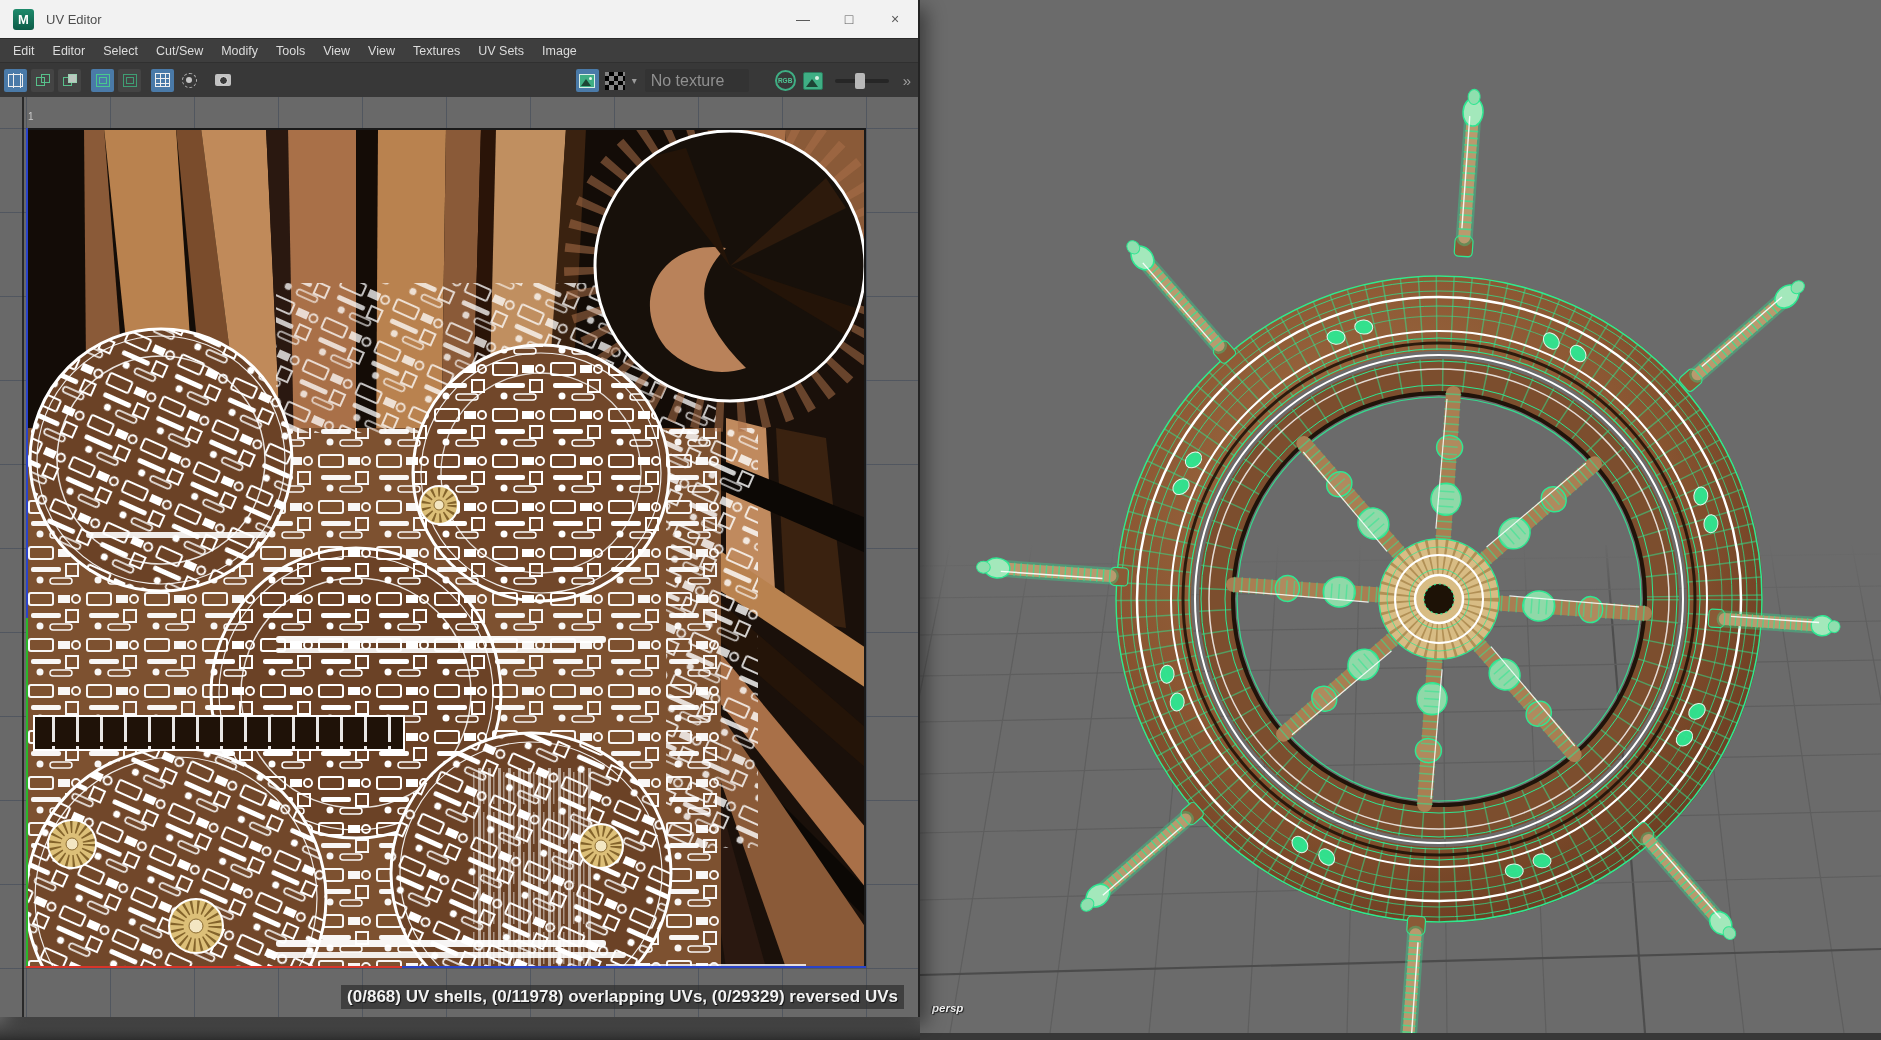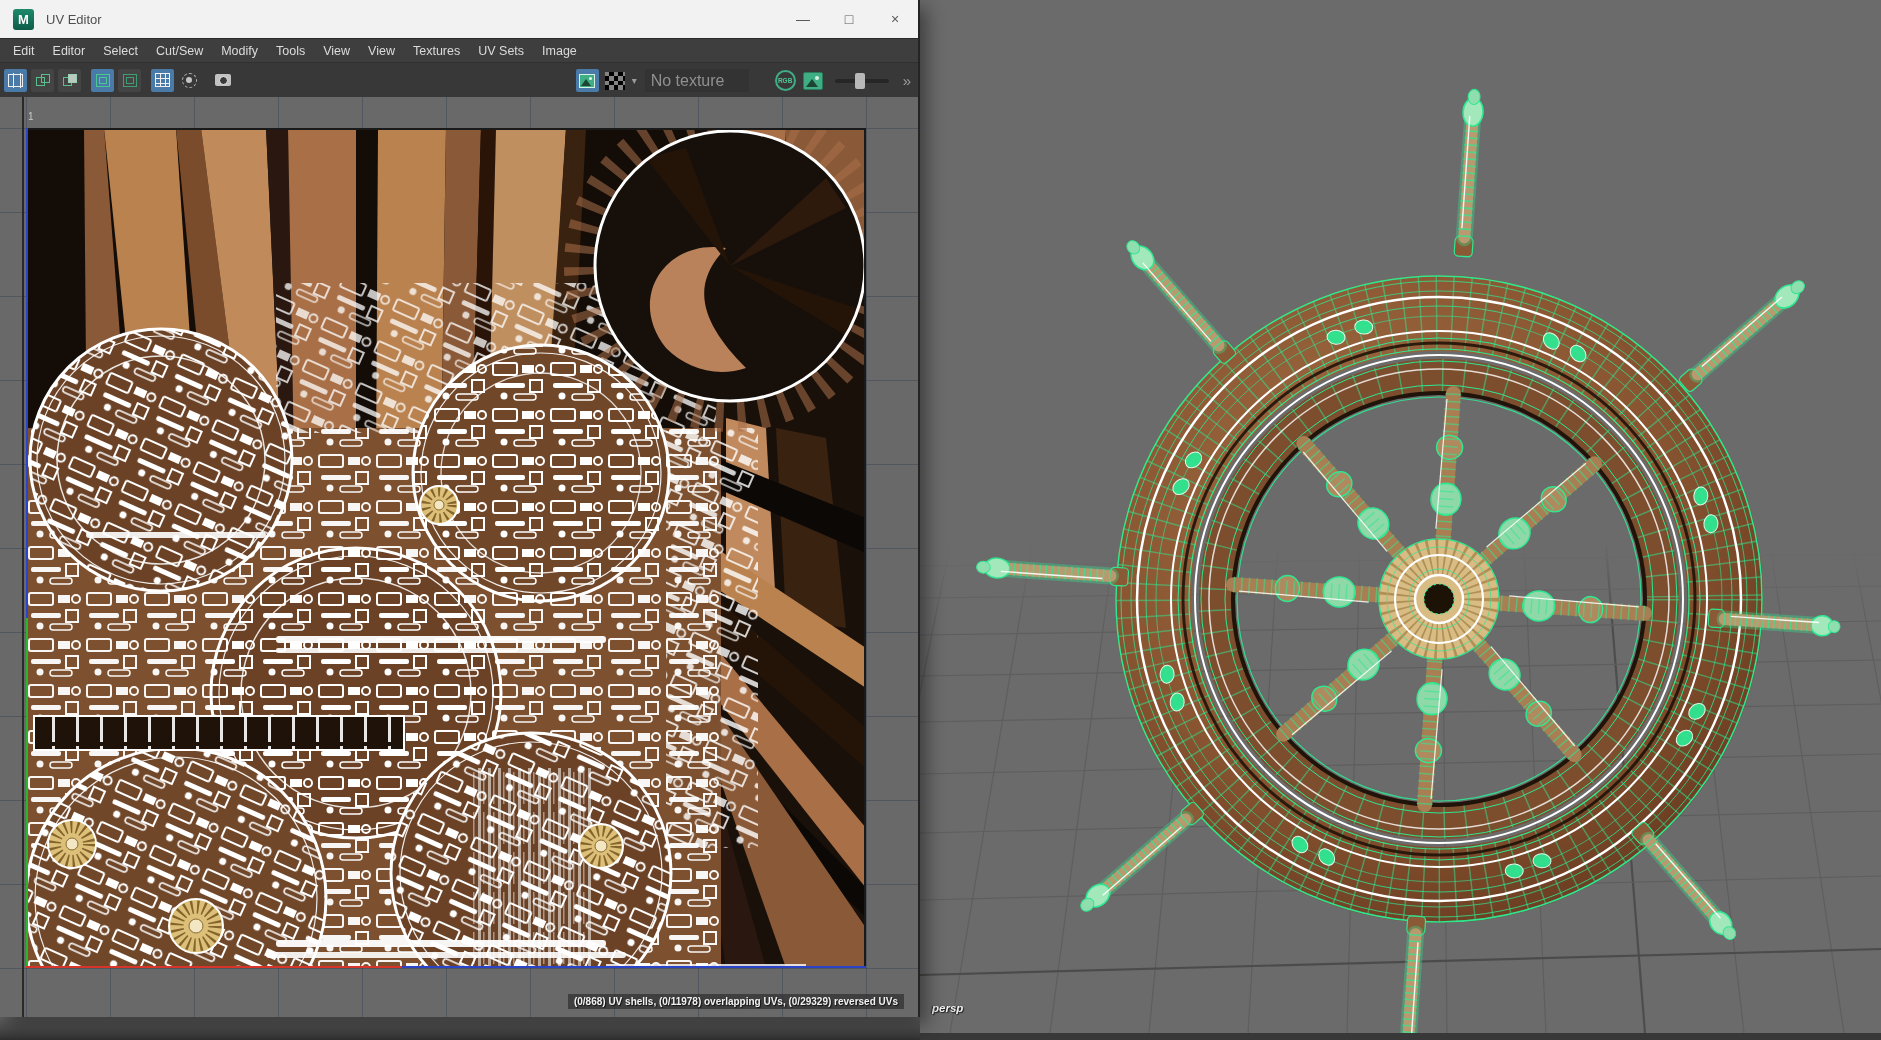--- a/index.html
+++ b/index.html
@@ -80,21 +80,21 @@
 
   
   .uvcanvas{position:absolute;left:0;top:97px;width:918px;height:920px;background:#696969;overflow:hidden;
     background-image:
       linear-gradient(rgba(62,72,88,.55) 1px,transparent 1px),
       linear-gradient(90deg,rgba(62,72,88,.55) 1px,transparent 1px);
     background-size:84px 84px;background-position:26px 31px;}
   .axis-dark-v{position:absolute;left:22px;top:0;bottom:0;width:1.5px;background:rgba(25,25,25,.8);}
   .uvtex{position:absolute;left:26px;top:31px;width:840px;height:840px;}
   .gridlabel{position:absolute;left:28px;top:14px;font-size:10px;color:#c9c9c9;}
-  .uvstatus{position:absolute;right:14px;bottom:8px;font-size:10px;font-weight:bold;color:#f2f2f2;
+  .uvstatus{position:absolute;right:14px;bottom:8px;font-size:17px;font-weight:bold;color:#f2f2f2;
     background:rgba(42,42,42,.65);padding:2px 6px;text-shadow:1px 1px 1px #111;}
 </style>
 </head>
 <body>
 
 <div class="stage">
 
   <div class="viewport">
     <svg width="961" height="1033" viewBox="0 0 961 1033">
 

